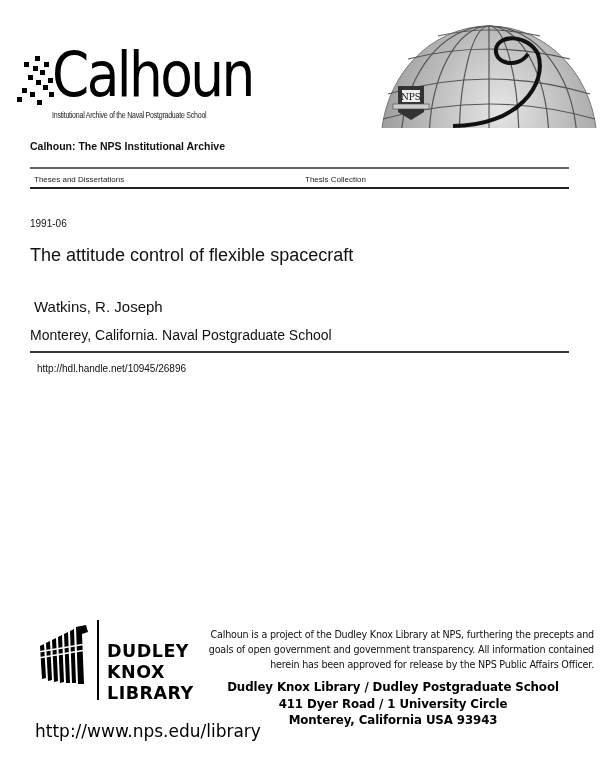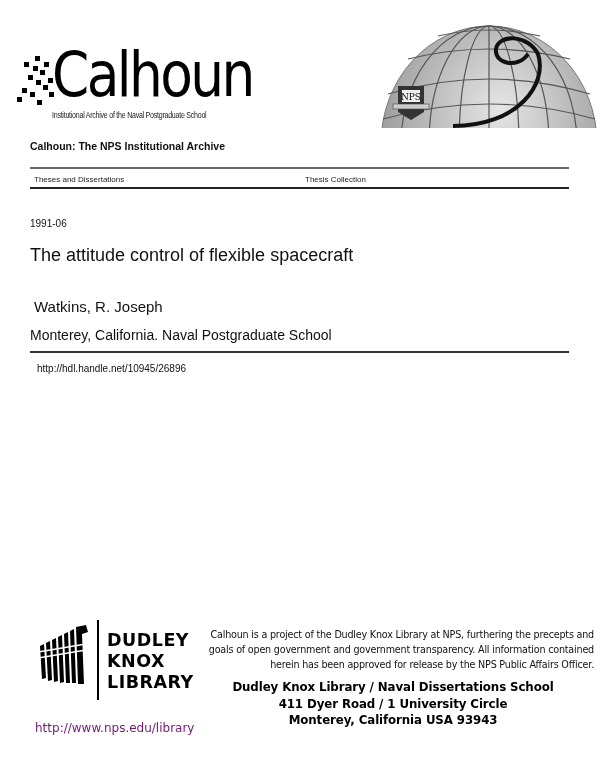--- a/index.html
+++ b/index.html
@@ -10,24 +10,24 @@
     .pixels span { position:absolute; width:5px; height:5px; background:#000; }
     .archive-title { left:30px; top:140px; font-size:10.5px; font-weight:bold; }
     .rule { left:30px; width:539px; background:#555; }
     .coll-left { left:34px; top:175px; font-size:8px; color:#222; }
     .coll-right { left:305px; top:175px; font-size:8px; color:#222; }
     .date { left:30px; top:218px; font-size:10px; }
     .title { left:30px; top:245px; font-size:18px; color:#111; }
     .author { left:34px; top:298px; font-size:15px; }
     .pub { left:30px; top:327px; font-size:14px; }
     .url { left:30px; top:363px; font-size:10px;padding-left:7px; }
-    .dk-text { font-family:"DejaVu Sans", sans-serif; font-weight:bold; font-size:17.5px; line-height:21px; letter-spacing:0.5px; color:#000; }
+    .dk-text { font-family:"DejaVu Sans", sans-serif; font-weight:bold; font-size:17.5px; line-height:21px; letter-spacing:0.5px; color:#000;margin-top:11px; }
     .disclaimer { left:192px; top:627px; width:402px; text-align:right; font-family:"DejaVu Sans", sans-serif; font-size:9.6px; line-height:15px; color:#111; letter-spacing:-0.2px; }
     .address { left:192px; top:679px; width:402px; text-align:center; font-family:"DejaVu Sans", sans-serif; font-weight:bold; font-size:11.8px; line-height:16.5px; color:#000; letter-spacing:-0.1px;}
-    .lib-url { left:35px; top:721px; font-family:"DejaVu Sans", sans-serif; font-size:12px; color:#701a75; }
+    .lib-url { left:35px; top:721px; font-family:"DejaVu Sans", sans-serif; font-size:17px; color:#000000; }
   </style>
 </head>
 <body>
 
 <div class="abs pixels" style="left:0;top:0;width:60px;height:110px;">
   <span style="left:24px;top:62px"></span>
   <span style="left:35px;top:56px"></span>
   <span style="left:33px;top:66px"></span>
   <span style="left:28px;top:75px"></span>
   <span style="left:40px;top:70px"></span>
@@ -110,17 +110,17 @@
   <div>KNOX</div>
   <div>LIBRARY</div>
 </div>
 
 <div class="abs disclaimer">
   <div>Calhoun is a project of the Dudley Knox Library at NPS, furthering the precepts and</div>
   <div>goals of open government and government transparency. All information contained</div>
   <div>herein has been approved for release by the NPS Public Affairs Officer.</div>
 </div>
 <div class="abs address">
-  <div>Dudley Knox Library  /  Naval Dissertations School</div>
+  <div>Dudley Knox Library  /  Dudley Postgraduate School</div>
   <div>411 Dyer Road  /  1 University Circle</div>
   <div>Monterey, California USA 93943</div>
 </div>
 <a class="abs lib-url" style="text-decoration:none;">http://www.nps.edu/library</a>
 
 </body></html>

